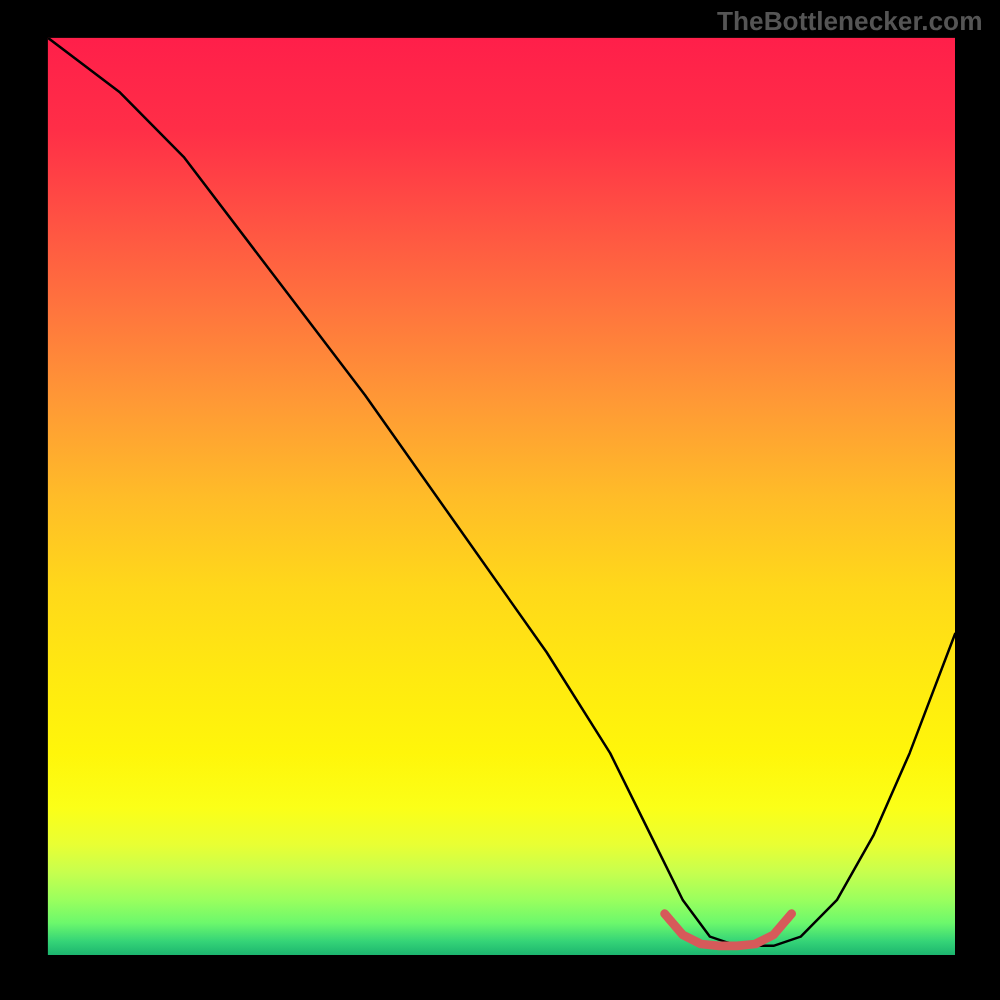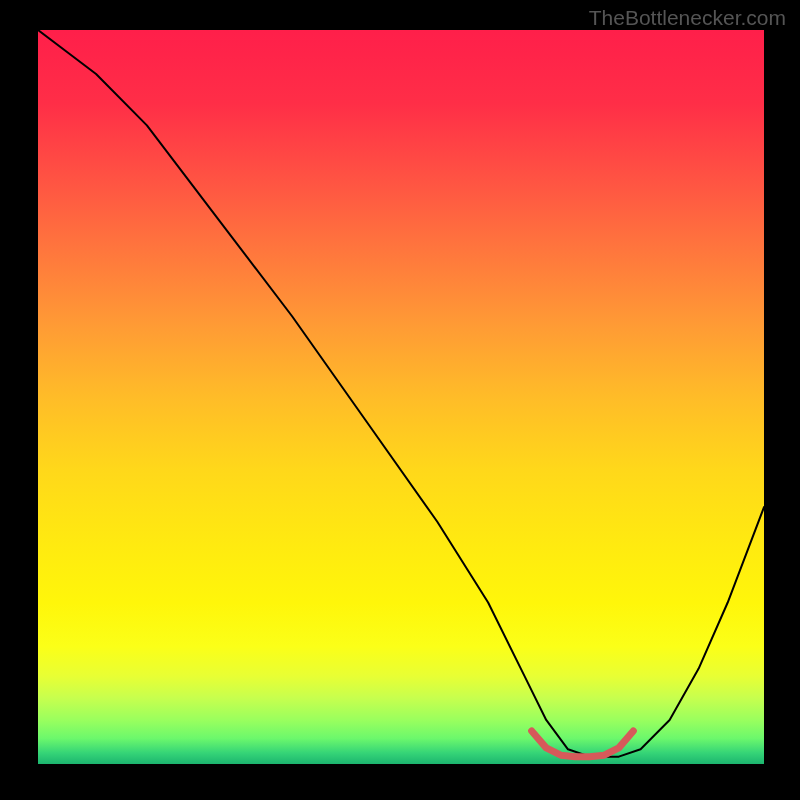--- a/index.html
+++ b/index.html
@@ -10,21 +10,21 @@
     height: 800px;
     position: relative;
     font-family: Arial, sans-serif;
   }
   .watermark {
     position: absolute;
     top: 6px;
     right: 14px;
     color: #555;
     font-size: 21px;
-    font-weight: 400;
+    font-weight: 700;
     z-index: 10;
     margin-left: 40px;
   }
   .plot-area {
     position: absolute;
     left: 38px;
     top: 30px;
     width: 726px;
     height: 734px;
     overflow: hidden;

